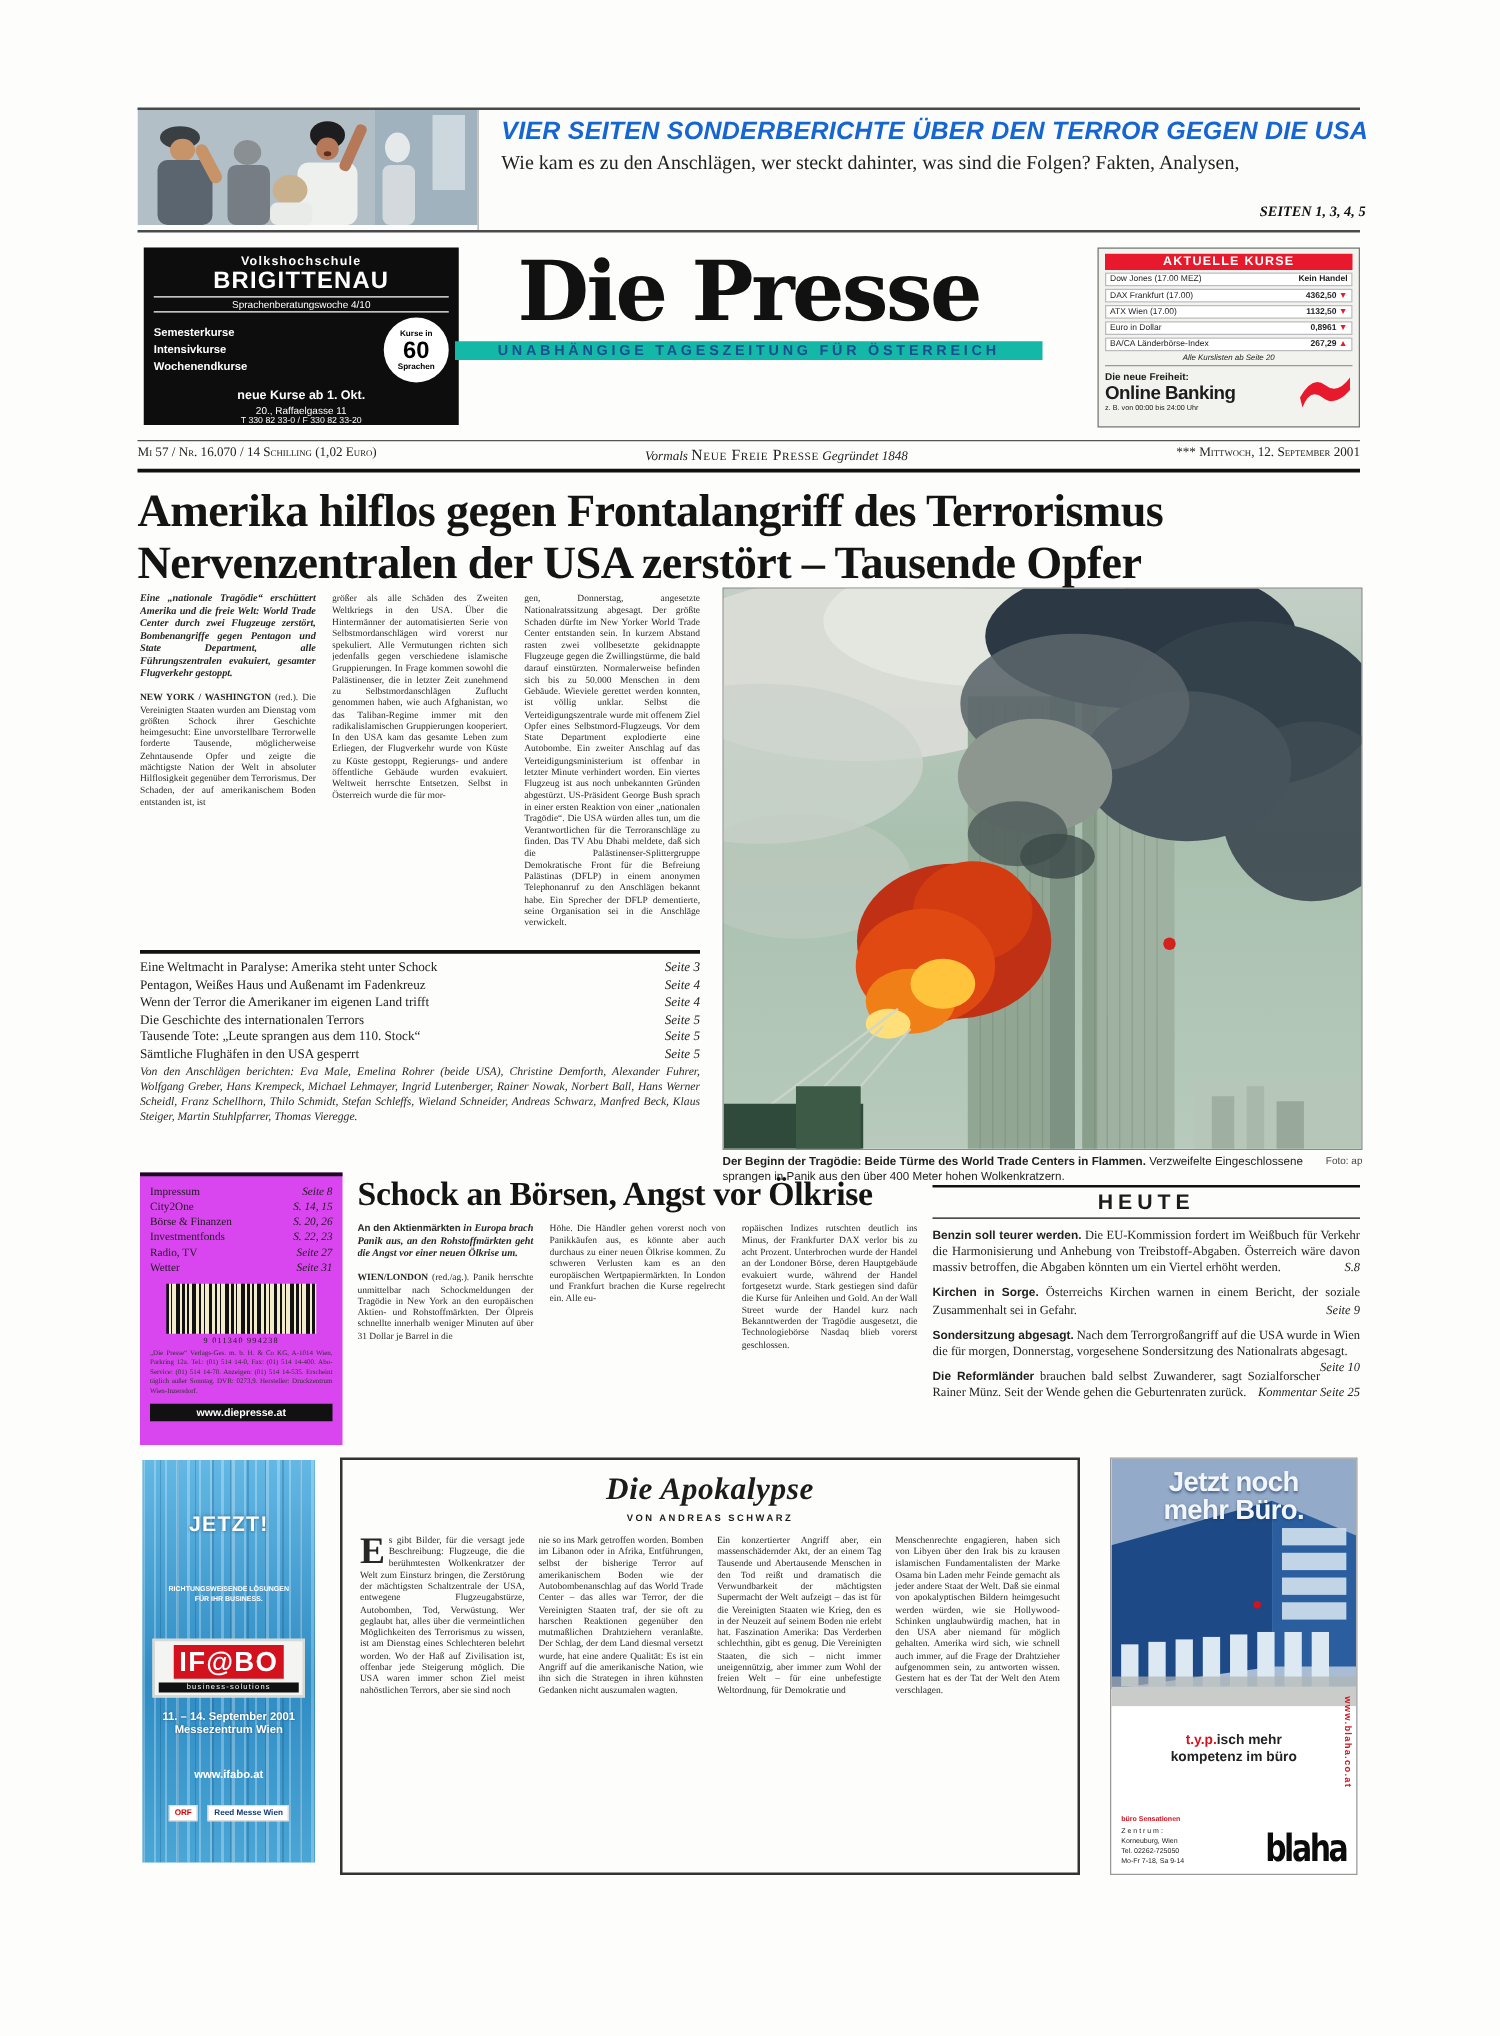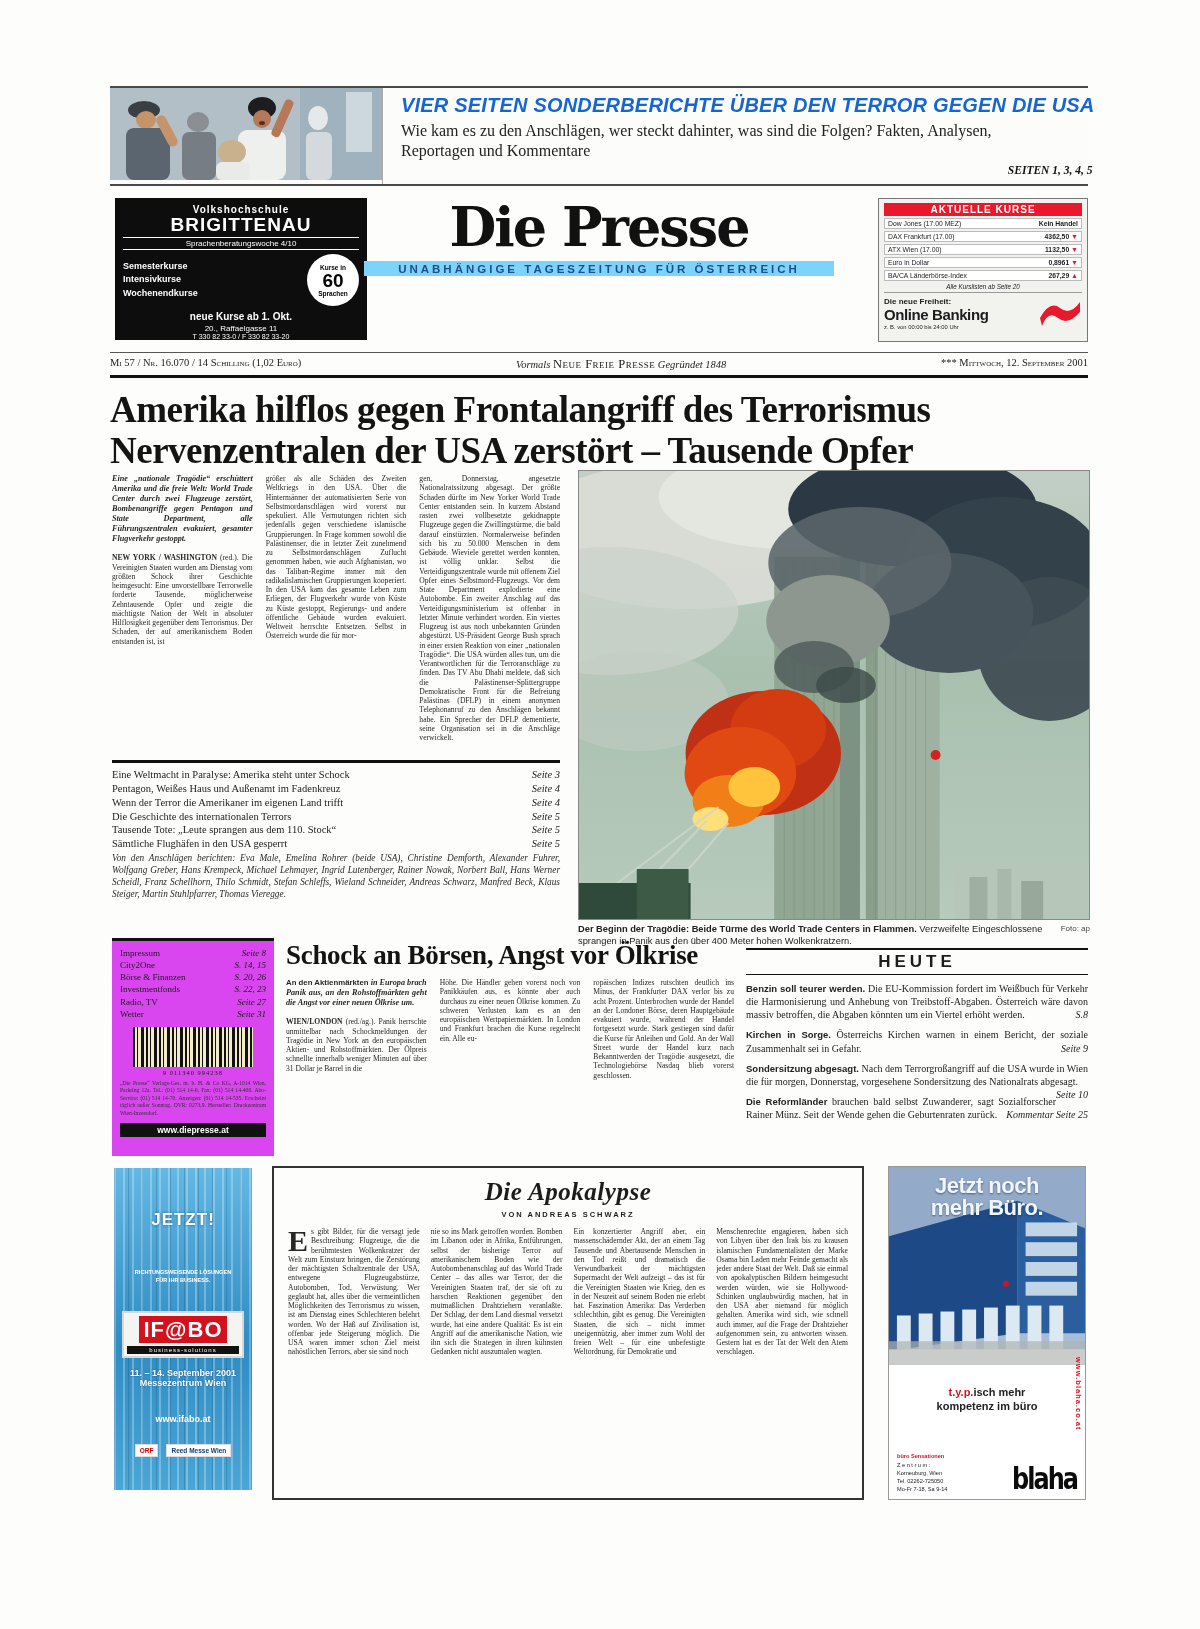--- a/index.html
+++ b/index.html
@@ -21,22 +21,22 @@
   .vhs3{font-size:8px;margin-top:3px;border-top:1px solid #fff;border-bottom:1px solid #fff;padding:1px 0;}
   .vhs-mid{display:flex;margin-top:4px;align-items:center;}
   .vhs-courses{flex:1;text-align:left;font-size:9px;font-weight:bold;line-height:1.5;}
   .vhs-circle{width:52px;height:52px;border-radius:50%;background:#fff;color:#000;display:flex;flex-direction:column;align-items:center;justify-content:center;font-size:6.5px;font-weight:bold;}
   .vhs-circle b{font-size:19px;line-height:1;}
   .vhs4{font-size:10px;font-weight:bold;margin-top:5px;}
   .vhs5{font-size:8px;margin-top:2px;}
   .vhs6{font-size:7px;}
 
   #masthead{left:332px;top:200px;width:534px;height:142px;text-align:center;position:absolute;}
-  #mast-title{font-family:"DejaVu Serif","Liberation Serif",serif;font-weight:900;font-size:54px;line-height:1.02;letter-spacing:-2px;color:#111;}
-  #mast-bar{margin:6px auto 0;width:470px;background:#7dd3fc;color:#1d4e91;font-family:"Liberation Sans",sans-serif;font-weight:bold;font-size:11.5px;letter-spacing:3px;padding:2px 0 1px;}
+  #mast-title{font-family:"DejaVu Serif","Liberation Serif",serif;font-weight:900;font-size:66px;line-height:1.02;letter-spacing:-2px;color:#111;}
+  #mast-bar{margin:6px auto 0;width:470px;background:#14b8a6;color:#1d4e91;font-family:"Liberation Sans",sans-serif;font-weight:bold;font-size:11.5px;letter-spacing:3px;padding:2px 0 1px;}
 
   #kurse{left:878px;top:198px;width:210px;height:144px;border:1px solid #777;background:#f2f2ee;position:absolute;font-family:"Liberation Sans",sans-serif;box-sizing:border-box;padding:4px 5px 3px;}
   .kurse-head{background:#e8192c;color:#fff;font-weight:bold;font-size:10px;text-align:center;letter-spacing:1px;padding:1px 0;}
   .kurse-row{display:flex;justify-content:space-between;align-items:center;background:#fff;border:1px solid #bbb;margin-top:2px;font-size:6.8px;padding:1px 3px;}
   .kurse-row .v{font-weight:bold;}
   .arr{color:#e8192c;font-size:7px;}
   .kurse-foot{font-size:6.3px;font-style:italic;text-align:center;margin-top:2px;border-bottom:1px solid #999;padding-bottom:2px;}
   .bank{display:flex;align-items:center;margin-top:3px;}
   .bank-txt{flex:1;}
   .bank1{font-size:8px;font-weight:bold;}
@@ -146,21 +146,20 @@
         <rect x="168" y="10" width="9" height="40" rx="4" fill="#b5795a" transform="rotate(24 172 30)"></rect>
         <ellipse cx="122" cy="64" rx="14" ry="12" fill="#c9b18e"></ellipse>
         <rect x="106" y="74" width="34" height="18" rx="6" fill="#e9ebe8"></rect>
         <ellipse cx="208" cy="30" rx="10" ry="12" fill="#e6e9ea"></ellipse>
         <rect x="196" y="44" width="26" height="48" rx="6" fill="#d3d9dc"></rect>
       </svg>
     </div>
     <div id="banner-text">
       <div class="banner-head">VIER SEITEN SONDERBERICHTE ÜBER DEN TERROR GEGEN DIE USA</div>
       <div class="banner-sub">Wie kam es zu den Anschlägen, wer steckt dahinter, was sind die Folgen? Fakten, Analysen,</div>
-      <div class="banner-sub" style="margin-top:0;">Reportagen und Kommentare</div>
       <div class="banner-pages">SEITEN 1, 3, 4, 5</div>
     </div>
   </div>
 
   <div id="vhs">
     <div class="vhs1">Volkshochschule</div>
     <div class="vhs2">BRIGITTENAU</div>
     <div class="vhs3">Sprachenberatungswoche 4/10</div>
     <div class="vhs-mid">
       <div class="vhs-courses">

